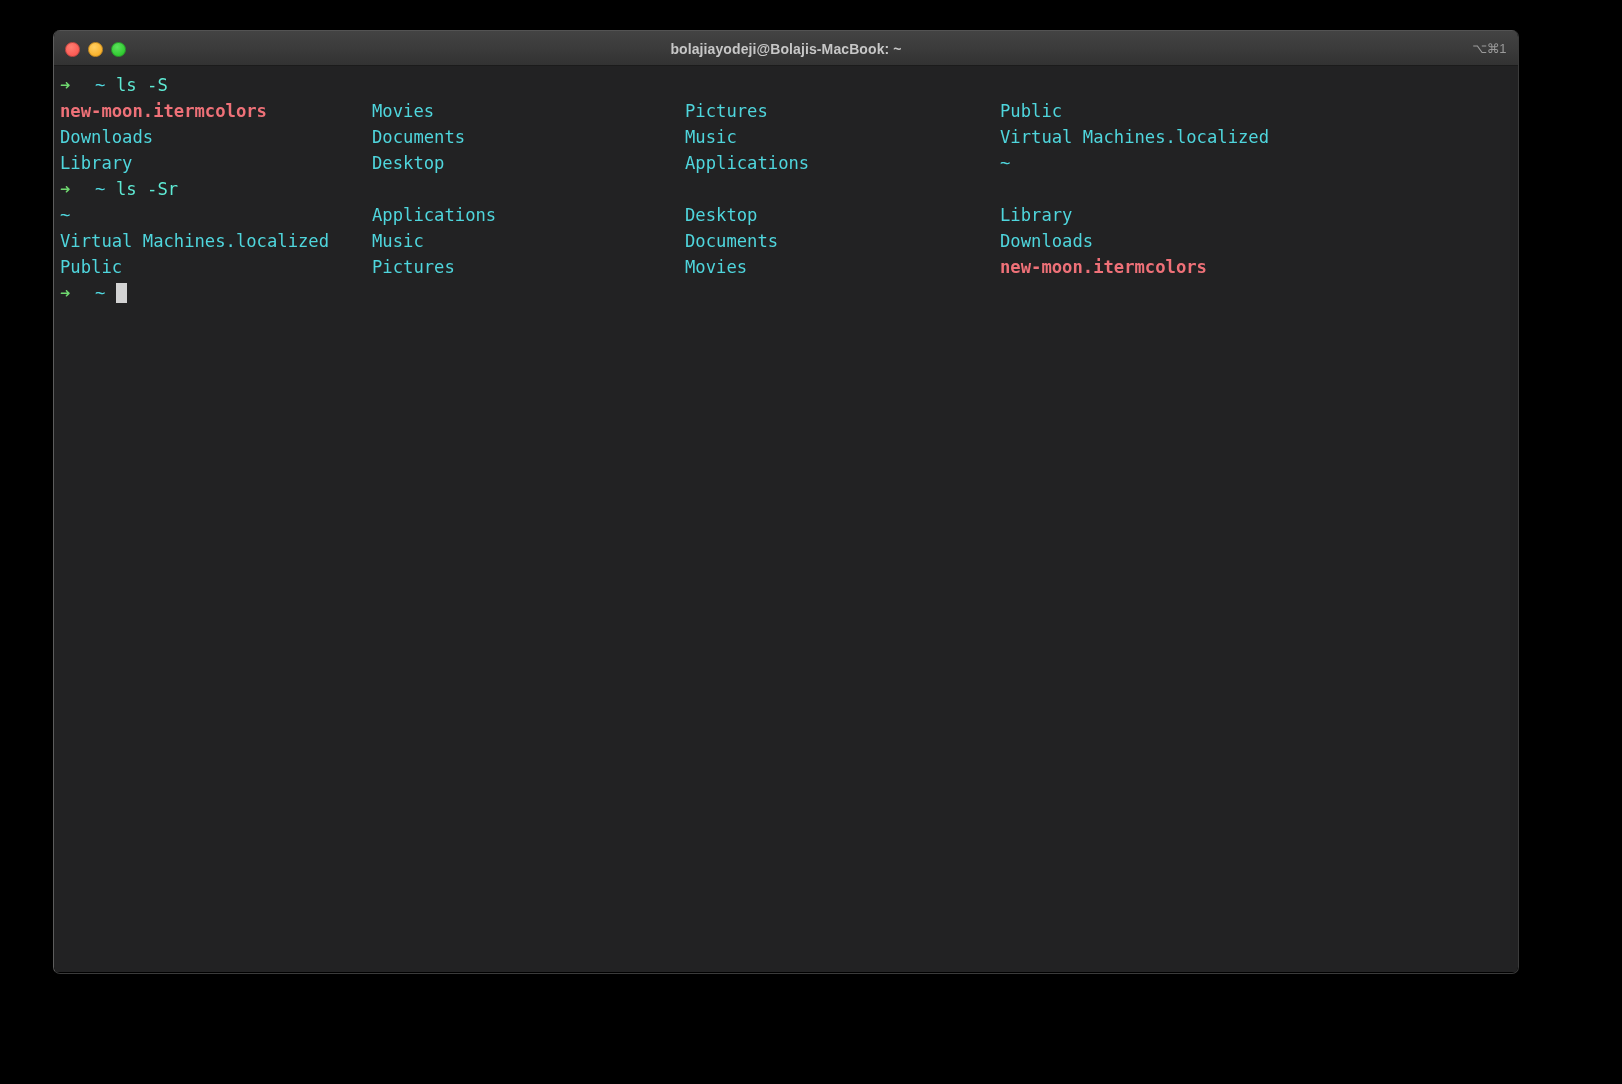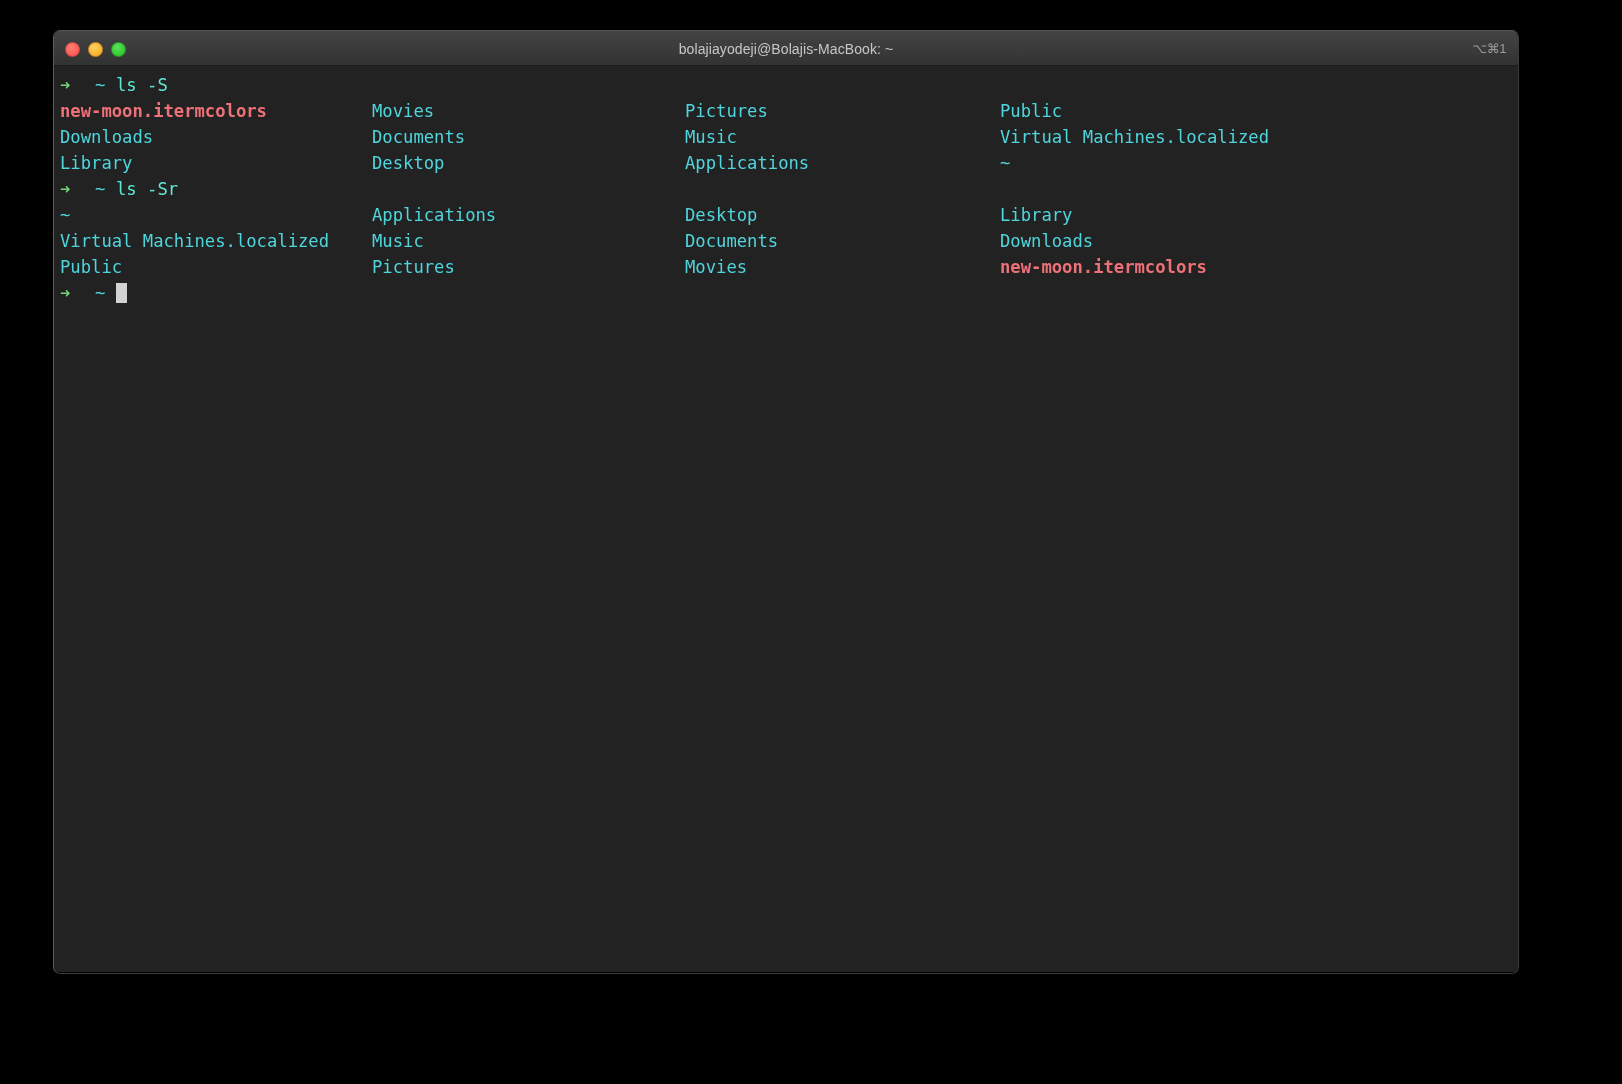--- a/index.html
+++ b/index.html
@@ -63,20 +63,21 @@
     left: 0; right: 0; top: 0;
     height: 36px;
     line-height: 36px;
     text-align: center;
     color: #c7c7c7;
     font-family: "Liberation Sans", sans-serif;
     font-size: 14px;
     letter-spacing: 0.1px;
     white-space: nowrap;
     pointer-events: none;
+    font-weight: bold;
   }
   #titlebar-shortcut {
     position: absolute;
     right: 12px;
     top: 0;
     height: 36px;
     line-height: 36px;
     color: #9a9a9a;
     font-family: "Liberation Sans", sans-serif;
     font-size: 13px;

